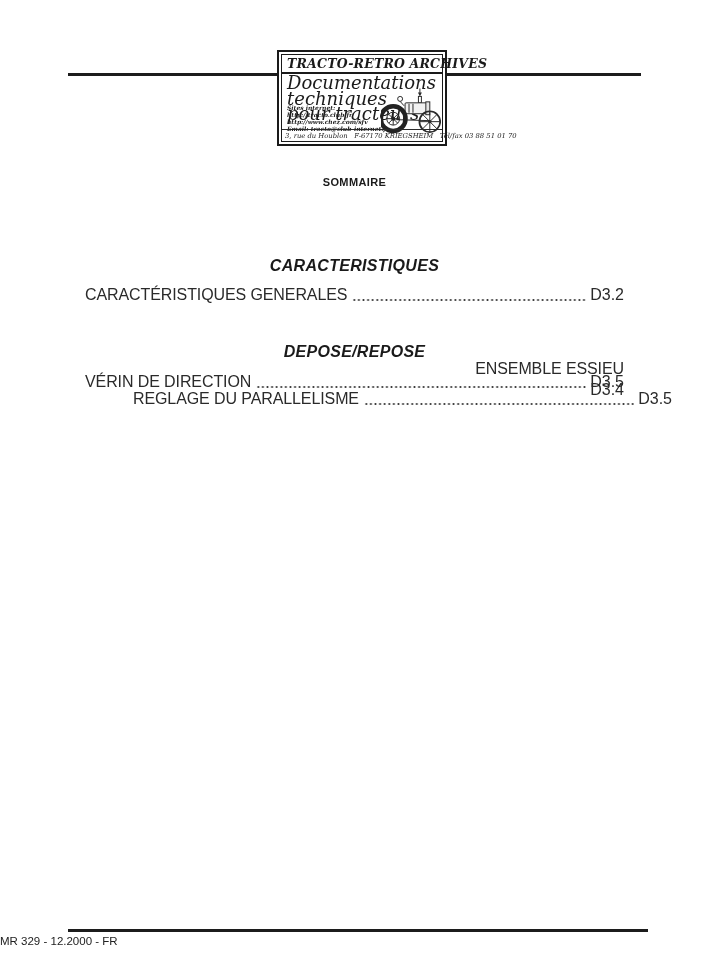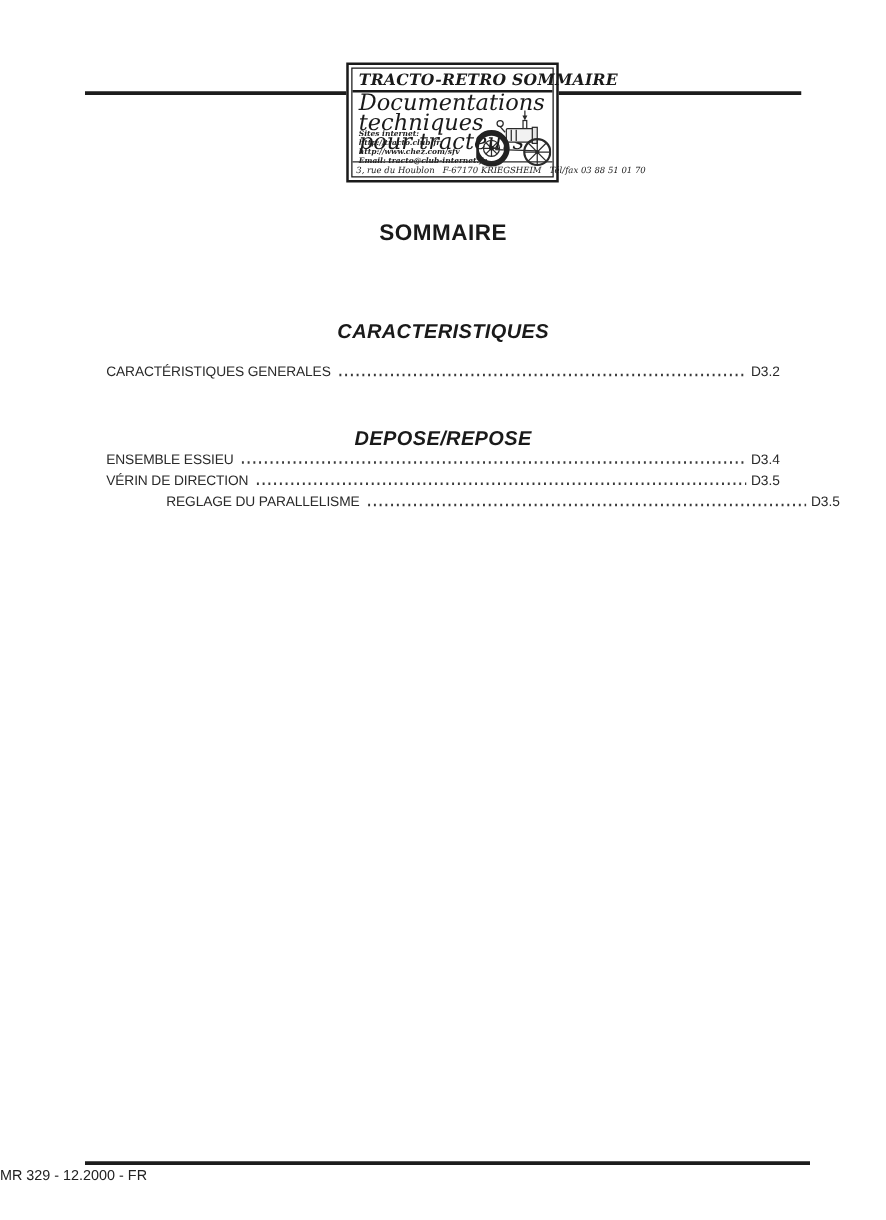--- a/index.html
+++ b/index.html
@@ -34,35 +34,35 @@
   .logo-address {
     position:absolute; left:3px; right:3px; bottom:3px;
     border-top:1px solid #2a2a2a; font-size:6.8px; padding:2px 0 1px 3px;
     white-space:pre; color:#1a1a1a;
   }
   .tractor { position:absolute; right:4px; bottom:9px; }
 
   
   .sommaire {
     position:absolute; top:176px; left:0; width:100%; text-align:center;
-    font-size:18px; font-weight:700; letter-spacing:0.4px;
+    font-size:11px; font-weight:700; letter-spacing:0.4px;
   }
   .heading {
     position:absolute; left:0; width:100%; text-align:center;
     font-size:16px; font-weight:700; letter-spacing:0.3px;font-style:italic;
   }
   .h-carac  { top:257px; }
   .h-depose { top:327px;margin-top:16px; }
 
   
   .toc-row {
     position:absolute; left:85px; width:539px; height:14px;
-    display:flex; align-items:flex-end; font-size:11px; color:#2a2a2a;
+    display:flex; align-items:flex-end; font-size:16px; color:#2a2a2a;
   }
-  .r1 { top:290px; } .r2 { top:360px; } .r3 { top:377px;text-align:center; } .r4 { top:394px;margin-left:48px; }
+  .r1 { top:290px; } .r2 { top:360px;flex-direction:column; } .r3 { top:377px;text-align:center; } .r4 { top:394px;margin-left:48px; }
   .toc-label { white-space:nowrap; letter-spacing:-0.1px; }
   .leader {
     flex:1; height:2px; margin:0 4px 3px 5px; align-self:flex-end;
     background-image:radial-gradient(circle, #3a3a3a 0.9px, transparent 1.15px);
     background-size:4.6px 2px; background-repeat:repeat-x; background-position:0 50%;
   }
   .toc-page { white-space:nowrap; }
 
   .footer-text {
     position:absolute; top:935px; left:0; width:100%; text-align:left;
@@ -70,21 +70,21 @@
   }
 </style>
 </head>
 <body>
 
 <div class="page">
 
   <div class="rule rule-top"></div>
 
   <div class="logo-box">
-    <div class="logo-title">TRACTO-RETRO SOMMAIRE</div>
+    <div class="logo-title">TRACTO-RETRO ARCHIVES</div>
     <div class="logo-sub">
       <div>Documentations techniques</div>
       <div>pour tracteurs</div>
     </div>
     <div class="logo-links">
       <div>Sites internet:</div>
       <div>http://tracto.club.fr</div>
       <div>http://www.chez.com/sfv</div>
       <div>Email: tracto@club-internet.fr</div>
     </div>

